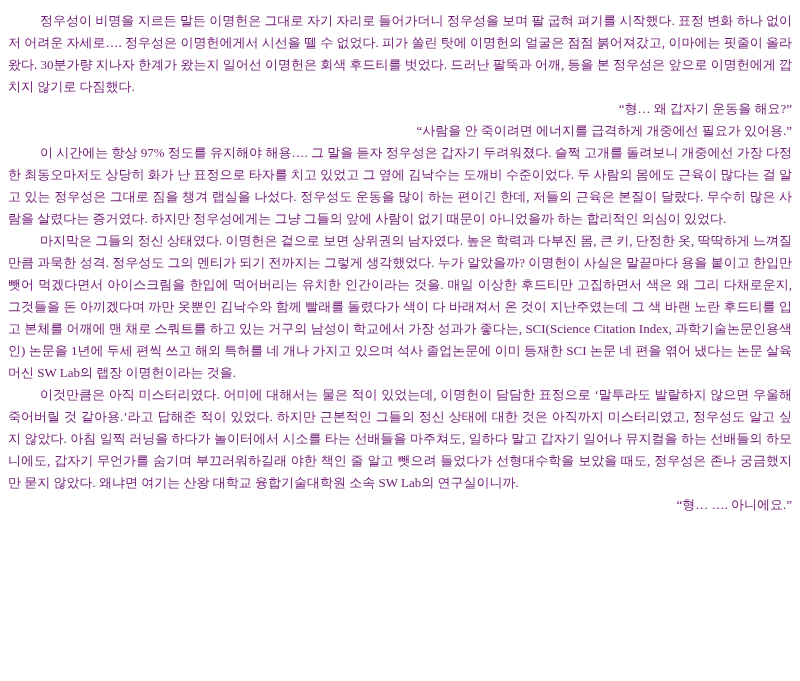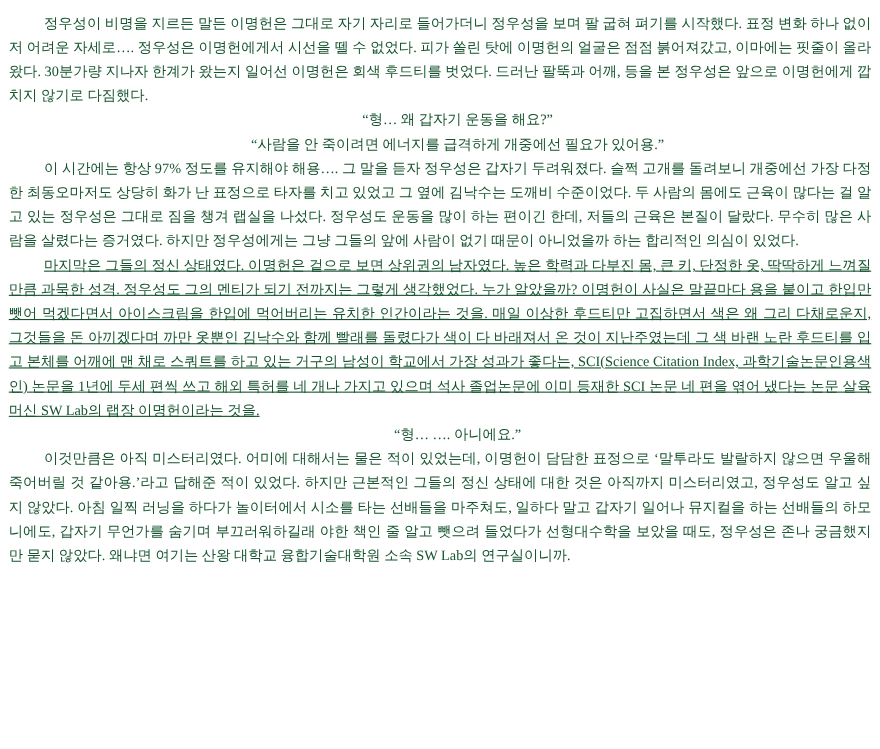--- a/index.html
+++ b/index.html
@@ -22,42 +22,42 @@
     background: #ffffff;
   }
   p.block {
     margin: 0;
     font-size: 13px;
     line-height: 22px;
     letter-spacing: 0px;
     text-indent: 32px;
     text-align: justify;
     word-break: break-all;
-    color: #14532d;
+    color: #701a75;
   }
   p.dialogue {
-    text-align: center;
+    text-align: right;
     word-break: normal;
   }
   .mb-xl { margin-bottom: 34px; }
   .mb-lg { margin-bottom: 24px; }
   .mb-md { margin-bottom: 22px; }
   .mb-sm { margin-bottom: 18px; }
-  .mb-xs { margin-bottom: 12px; text-decoration: underline; }
+  .mb-xs { margin-bottom: 12px; }
 </style>
 </head>
 <body>
 
 <div class="page">
   <p class="block mb-xl">정우성이 비명을 지르든 말든 이명헌은 그대로 자기 자리로 들어가더니 정우성을 보며 팔 굽혀 펴기를 시작했다. 표정 변화 하나 없이 저 어려운 자세로…. 정우성은 이명헌에게서 시선을 뗄 수 없었다. 피가 쏠린 탓에 이명헌의 얼굴은 점점 붉어져갔고, 이마에는 핏줄이 올라왔다. 30분가량 지나자 한계가 왔는지 일어선 이명헌은 회색 후드티를 벗었다. 드러난 팔뚝과 어깨, 등을 본 정우성은 앞으로 이명헌에게 깝치지 않기로 다짐했다.</p>
 
   <p class="block dialogue mb-sm">“형… 왜 갑자기 운동을 해요?”</p>
 
   <p class="block dialogue mb-md">“사람을 안 죽이려면 에너지를 급격하게 개중에선 필요가 있어용.”</p>
 
   <p class="block mb-md">이 시간에는 항상 97% 정도를 유지해야 해용…. 그 말을 듣자 정우성은 갑자기 두려워졌다. 슬쩍 고개를 돌려보니 개중에선 가장 다정한 최동오마저도 상당히 화가 난 표정으로 타자를 치고 있었고 그 옆에 김낙수는 도깨비 수준이었다. 두 사람의 몸에도 근육이 많다는 걸 알고 있는 정우성은 그대로 짐을 챙겨 랩실을 나섰다. 정우성도 운동을 많이 하는 편이긴 한데, 저들의 근육은 본질이 달랐다. 무수히 많은 사람을 살렸다는 증거였다. 하지만 정우성에게는 그냥 그들의 앞에 사람이 없기 때문이 아니었을까 하는 합리적인 의심이 있었다.</p>
 
   <p class="block mb-xs">마지막은 그들의 정신 상태였다. 이명헌은 겉으로 보면 상위권의 남자였다. 높은 학력과 다부진 몸, 큰 키, 단정한 옷, 딱딱하게 느껴질 만큼 과묵한 성격. 정우성도 그의 멘티가 되기 전까지는 그렇게 생각했었다. 누가 알았을까? 이명헌이 사실은 말끝마다 용을 붙이고 한입만 뺏어 먹겠다면서 아이스크림을 한입에 먹어버리는 유치한 인간이라는 것을. 매일 이상한 후드티만 고집하면서 색은 왜 그리 다채로운지, 그것들을 돈 아끼겠다며 까만 옷뿐인 김낙수와 함께 빨래를 돌렸다가 색이 다 바래져서 온 것이 지난주였는데 그 색 바랜 노란 후드티를 입고 본체를 어깨에 맨 채로 스쿼트를 하고 있는 거구의 남성이 학교에서 가장 성과가 좋다는, SCI(Science Citation Index, 과학기술논문인용색인) 논문을 1년에 두세 편씩 쓰고 해외 특허를 네 개나 가지고 있으며 석사 졸업논문에 이미 등재한 SCI 논문 네 편을 엮어 냈다는 논문 살육 머신 SW Lab의 랩장 이명헌이라는 것을.</p>
 
+  <p class="block">이것만큼은 아직 미스터리였다. 어미에 대해서는 물은 적이 있었는데, 이명헌이 담담한 표정으로 ‘말투라도 발랄하지 않으면 우울해 죽어버릴 것 같아용.’라고 답해준 적이 있었다. 하지만 근본적인 그들의 정신 상태에 대한 것은 아직까지 미스터리였고, 정우성도 알고 싶지 않았다. 아침 일찍 러닝을 하다가 놀이터에서 시소를 타는 선배들을 마주쳐도, 일하다 말고 갑자기 일어나 뮤지컬을 하는 선배들의 하모니에도, 갑자기 무언가를 숨기며 부끄러워하길래 야한 책인 줄 알고 뺏으려 들었다가 선형대수학을 보았을 때도, 정우성은 존나 궁금했지만 묻지 않았다. 왜냐면 여기는 산왕 대학교 융합기술대학원 소속 SW Lab의 연구실이니까.</p>
+
   <p class="block dialogue mb-lg">“형… …. 아니에요.”</p>
-
-  <p class="block">이것만큼은 아직 미스터리였다. 어미에 대해서는 물은 적이 있었는데, 이명헌이 담담한 표정으로 ‘말투라도 발랄하지 않으면 우울해 죽어버릴 것 같아용.’라고 답해준 적이 있었다. 하지만 근본적인 그들의 정신 상태에 대한 것은 아직까지 미스터리였고, 정우성도 알고 싶지 않았다. 아침 일찍 러닝을 하다가 놀이터에서 시소를 타는 선배들을 마주쳐도, 일하다 말고 갑자기 일어나 뮤지컬을 하는 선배들의 하모니에도, 갑자기 무언가를 숨기며 부끄러워하길래 야한 책인 줄 알고 뺏으려 들었다가 선형대수학을 보았을 때도, 정우성은 존나 궁금했지만 묻지 않았다. 왜냐면 여기는 산왕 대학교 융합기술대학원 소속 SW Lab의 연구실이니까.</p>
 </div>
 
 </body></html>

